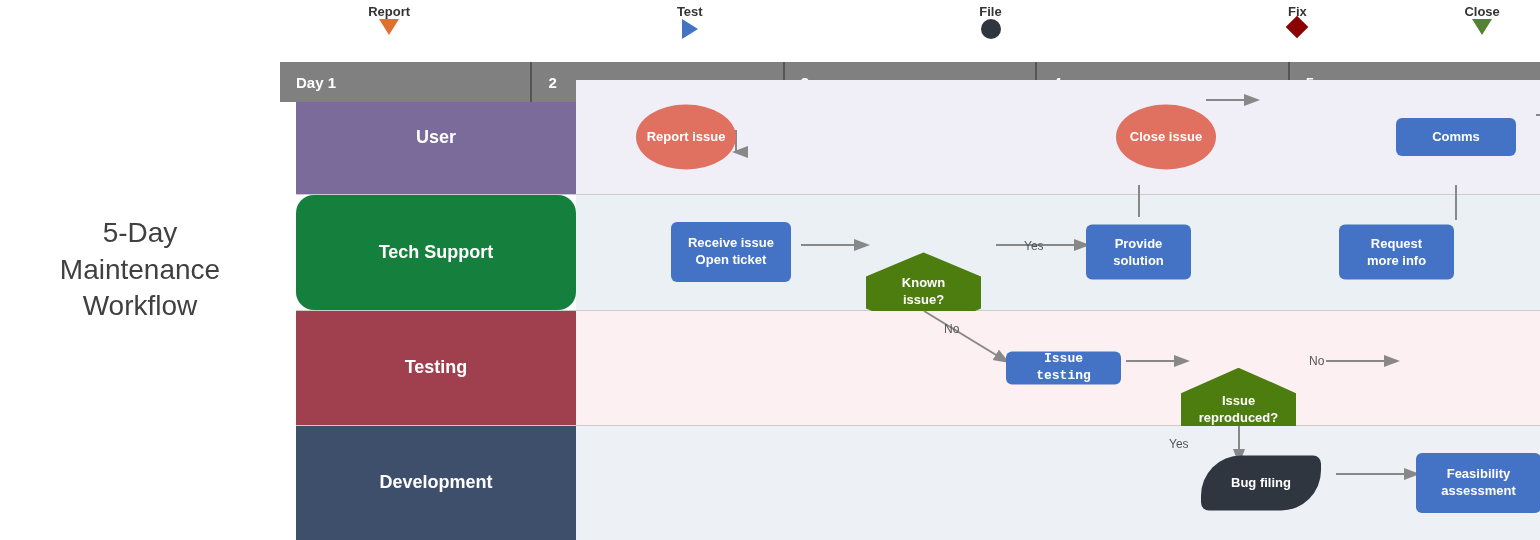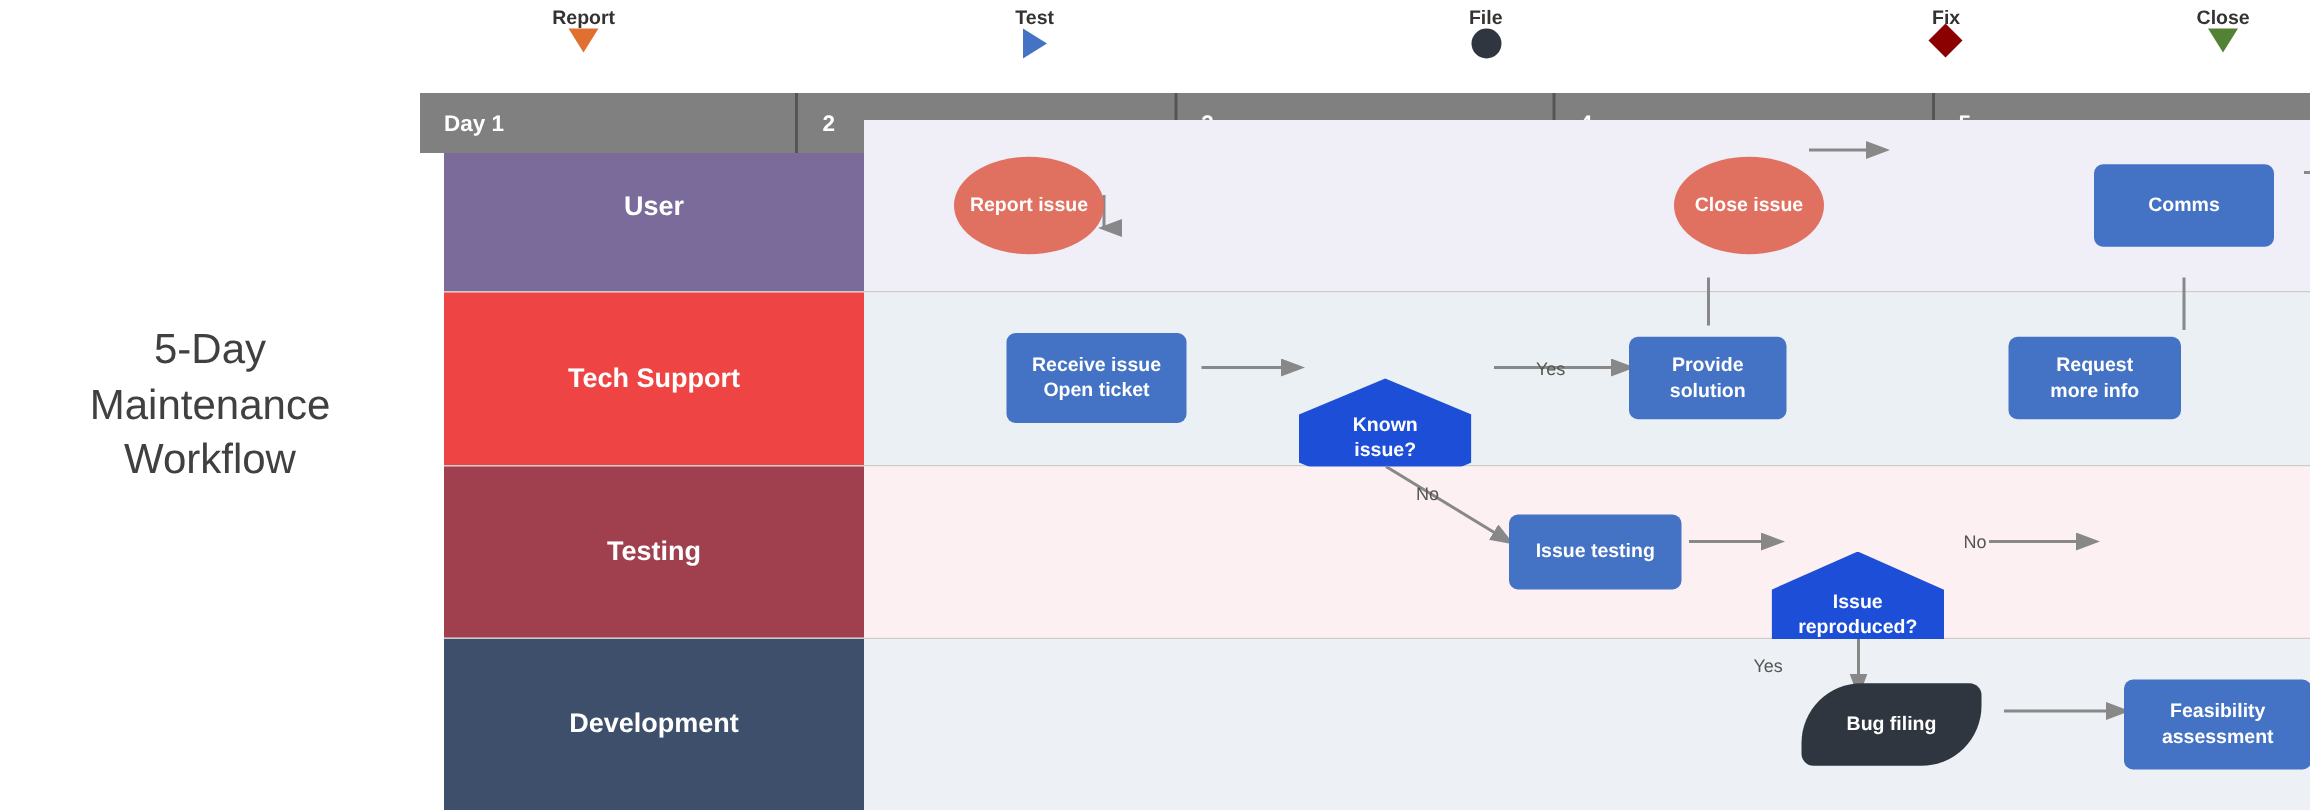--- a/index.html
+++ b/index.html
@@ -125,21 +125,21 @@
       align-items: center;
       justify-content: center;
       color: #fff;
       font-size: 18px;
       font-weight: 700;
       text-align: center;
       padding: 8px;
     }
 
     .lane-user .lane-label { background: #7b6b9a; }
-    .lane-techsupport .lane-label { background: #ef4444; }
+    .lane-techsupport .lane-label { background: #15803d; border-radius: 18px; }
     .lane-testing .lane-label { background: #a0404f; }
     .lane-development .lane-label { background: #3d4f6b; }
 
     .lane-content {
       flex: 1;
       position: relative;
       display: flex;
       align-items: center;
     }
 
@@ -168,21 +168,21 @@
       height: 65px;
     }
 
     .node-rect {
       border-radius: 6px;
       background: #4472c4;
       padding: 8px 12px;
     }
 
     .node-diamond-shape {
-      background: #1d4ed8;
+      background: #4d7c0f;
       color: #fff;
       clip-path: polygon(50% 0%, 100% 30%, 100% 70%, 50% 100%, 0% 70%, 0% 30%);
       width: 110px;
       height: 80px;
     }
 
     .node-dark {
       background: #2f3640;
       border-radius: 40px 8px 40px 8px;
     }
@@ -275,21 +275,21 @@
 
             <line x1="960" y1="35" x2="1010" y2="35" stroke="#888" stroke-width="2" marker-end="url(#arrowR)"></line>
 
             <line x1="1185" y1="35" x2="1230" y2="35" stroke="#888" stroke-width="2" marker-end="url(#arrowR)"></line>
           </svg>
 
           <div class="node node-oval" style="left:60px; top:50%; transform:translateY(-50%);">Report issue</div>
 
           <div class="node node-oval" style="left:540px; top:50%; transform:translateY(-50%);">Close issue</div>
 
-          <div class="node node-rect" style="left:820px; top:50%; transform:translateY(-50%); width:120px; height:55px;">Comms</div>
+          <div class="node node-rect" style="left:820px; top:50%; transform:translateY(-50%); width:120px; height:38px;">Comms</div>
 
         </div>
       </div>
 
       <div class="swim-lane lane-techsupport">
         <div class="lane-label">Tech Support</div>
         <div class="lane-content" style="position:relative;">
           <svg class="connectors">
             <defs>
               <marker id="arr2" markerWidth="8" markerHeight="8" refX="6" refY="3" orient="auto">
@@ -339,21 +339,21 @@
             <line x1="348" y1="0" x2="430" y2="50" stroke="#888" stroke-width="2" marker-end="url(#arr3)"></line>
 
             <line x1="550" y1="50" x2="610" y2="50" stroke="#888" stroke-width="2" marker-end="url(#arr3)"></line>
 
             <line x1="750" y1="50" x2="820" y2="50" stroke="#888" stroke-width="2" marker-end="url(#arr3)"></line>
 
           </svg>
 
           <div class="connector-label" style="left:368px; top:10%;">No</div>
 
-          <div class="node node-rect" style="left:430px; top:50%; transform:translateY(-50%); width:115px; height:50px;">Issue testing</div>
+          <div class="node node-rect" style="left:430px; top:50%; transform:translateY(-50%); width:115px; height:33px;font-family:Liberation Mono, monospace;">Issue testing</div>
 
           <div style="position:absolute; left:605px; top:50%; transform:translateY(-50%);">
             <div class="node node-diamond-shape" style="width:115px;height:85px;">Issue<br>reproduced?</div>
           </div>
 
           <div class="connector-label" style="left:733px; top:38%;">No</div>
 
           <div style="position:absolute; left:1155px; top:50%; transform:translateY(-50%);">
             
           </div>

